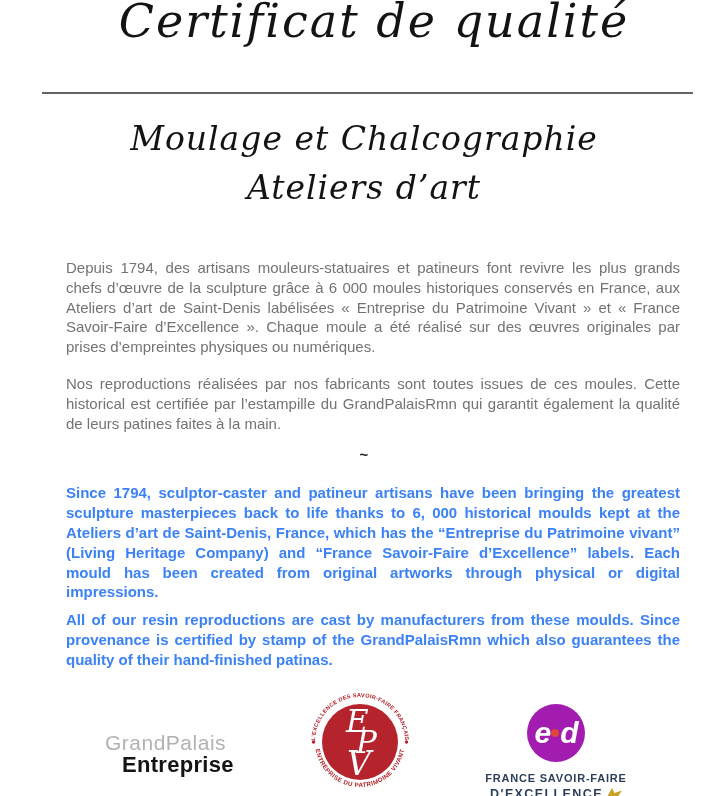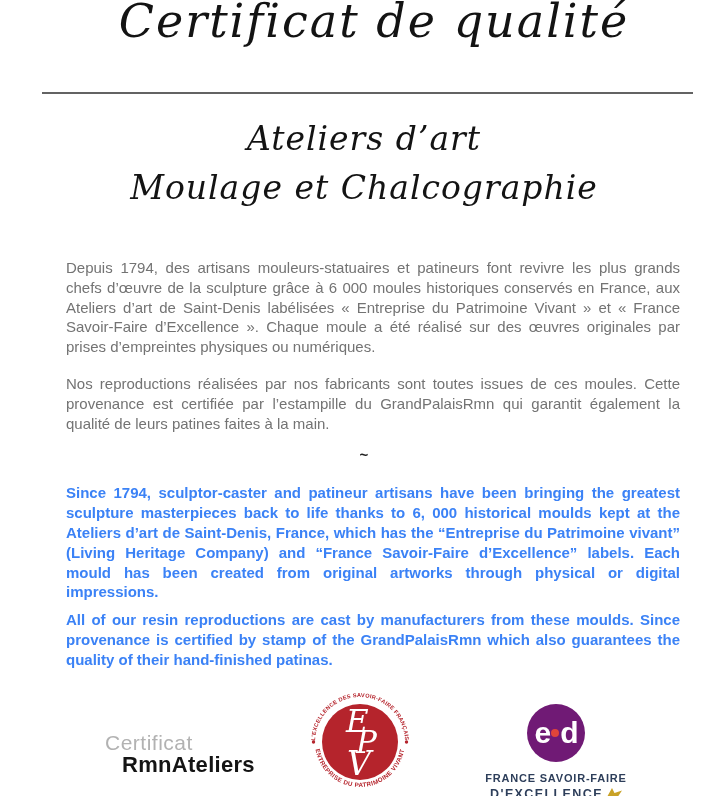--- a/index.html
+++ b/index.html
@@ -91,58 +91,58 @@
     line-height: 1;
   }
   .epv-e { left: 24px; top: 2px;  font-size: 31px; }
   .epv-p { left: 34px; top: 23px; font-size: 31px; }
   .epv-v { left: 25px; top: 43px; font-size: 33px; }
 
   
   .fsf-logo { position: absolute; left: 478px; top: 28px; width: 156px; text-align: center; }
   .fsf-disc {
     width: 58px; height: 58px; margin: 0 auto;
-    background: #701a75; border-radius: 50%;
-    display: flex; align-items: center; justify-content: center;
+    background: #a21caf; border-radius: 50%;
+    display: flex; align-items: center; justify-content: center; font-style: italic;
   }
   .fsf-mono { color: #ffffff; font-weight: bold; font-size: 30px; line-height: 30px; letter-spacing: -1px; }
   .fsf-dot { display: inline-block; width: 8px; height: 8px; background: #e0453a; border-radius: 50%; margin: 0 1px 4px 1px; vertical-align: middle; }
   .fsf-line1 { margin-top: 10px; font-size: 11px; font-weight: bold; letter-spacing: 0.8px; color: #2d3e5a; white-space: nowrap; }
   .fsf-line2 { margin-top: 3px; font-size: 12.5px; font-weight: bold; letter-spacing: 1.4px; color: #2d3e5a; white-space: nowrap; }
   .fsf-gold { display: inline-block; vertical-align: -1px; margin-left: 4px; }
 </style>
 </head>
 <body>
 
 <div class="page">
 
   <h1 class="title">Certificat de qualité</h1>
 
   <hr class="rule">
 
   <div class="subtitle">
+    <div>Moulage et Chalcographie</div>
     <div>Ateliers d’art</div>
-    <div>Moulage et Chalcographie</div>
   </div>
 
   <p class="para fr1">Depuis 1794, des artisans mouleurs-statuaires et patineurs font revivre les plus grands chefs d’œuvre de la sculpture grâce à 6 000 moules historiques conservés en France, aux Ateliers d’art de Saint-Denis labélisées « Entreprise du Patrimoine Vivant » et « France Savoir-Faire d’Excellence ». Chaque moule a été réalisé sur des œuvres originales par prises d’empreintes physiques ou numériques.</p>
 
-  <p class="para fr2">Nos reproductions réalisées par nos fabricants sont toutes issues de ces moules. Cette provenance est certifiée par l’estampille du GrandPalaisRmn qui garantit également la qualité de leurs patines faites à la main.</p>
+  <p class="para fr2">Nos reproductions réalisées par nos fabricants sont toutes issues de ces moules. Cette historical est certifiée par l’estampille du GrandPalaisRmn qui garantit également la qualité de leurs patines faites à la main.</p>
 
   <div class="tilde">~</div>
 
   <p class="para en en1">Since 1794, sculptor-caster and patineur artisans have been bringing the greatest sculpture masterpieces back to life thanks to 6, 000 historical moulds kept at the Ateliers d’art de Saint-Denis, France, which has the “Entreprise du Patrimoine vivant” (Living Heritage Company) and “France Savoir-Faire d’Excellence” labels. Each mould has been created from original artworks through physical or digital impressions.</p>
 
   <p class="para en en2">All of our resin reproductions are cast by manufacturers from these moulds. Since provenance is certified by stamp of the GrandPalaisRmn which also guarantees the quality of their hand-finished patinas.</p>
 
   <div class="logos-row">
 
     <div class="gp-logo">
-      <span class="gp-top">Certificat</span>
-      <span class="gp-bottom">RmnAteliers</span>
+      <span class="gp-top">GrandPalais</span>
+      <span class="gp-bottom">Entreprise</span>
     </div>
 
     <div class="epv-seal">
       <svg class="epv-ring" viewBox="0 0 104 104" aria-hidden="true">
         <defs>
           <path id="epvArcTop" d="M 7,52 A 45,45 0 0 1 97,52" fill="none"></path>
           <path id="epvArcBottom" d="M 7,52 A 45,45 0 0 0 97,52" fill="none"></path>
         </defs>
         <text class="arc-top" text-anchor="middle">
           <textPath href="#epvArcTop" startOffset="50%">L'EXCELLENCE DES SAVOIR-FAIRE FRANÇAIS</textPath>

